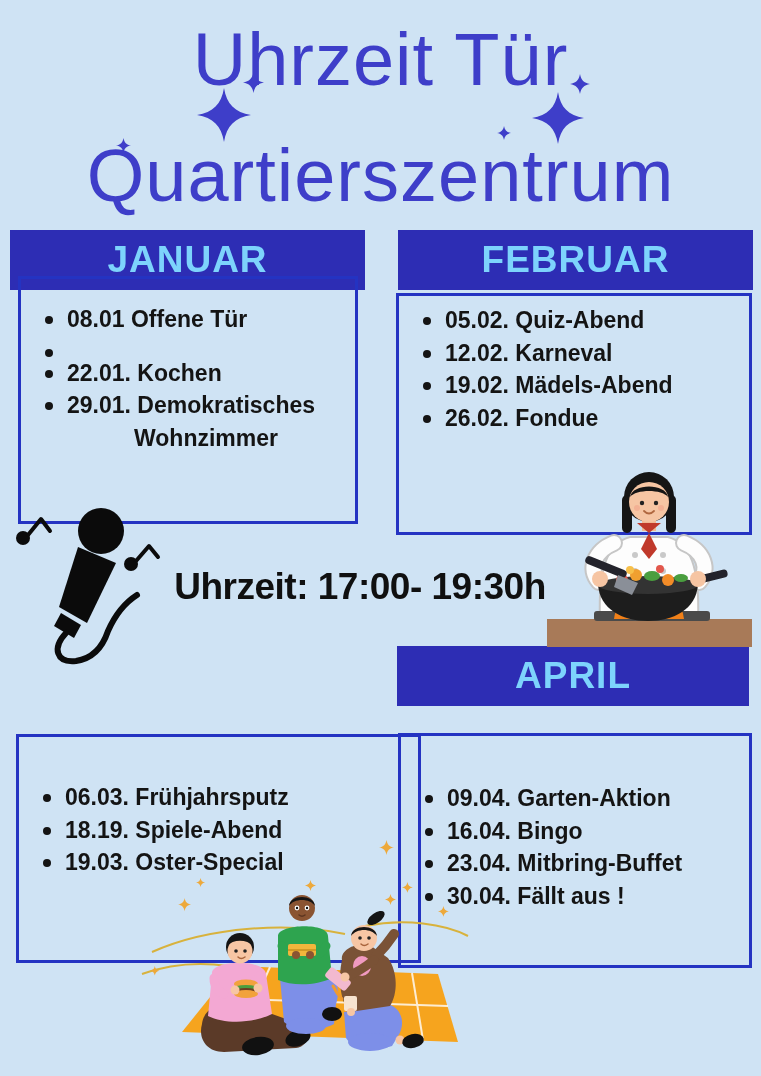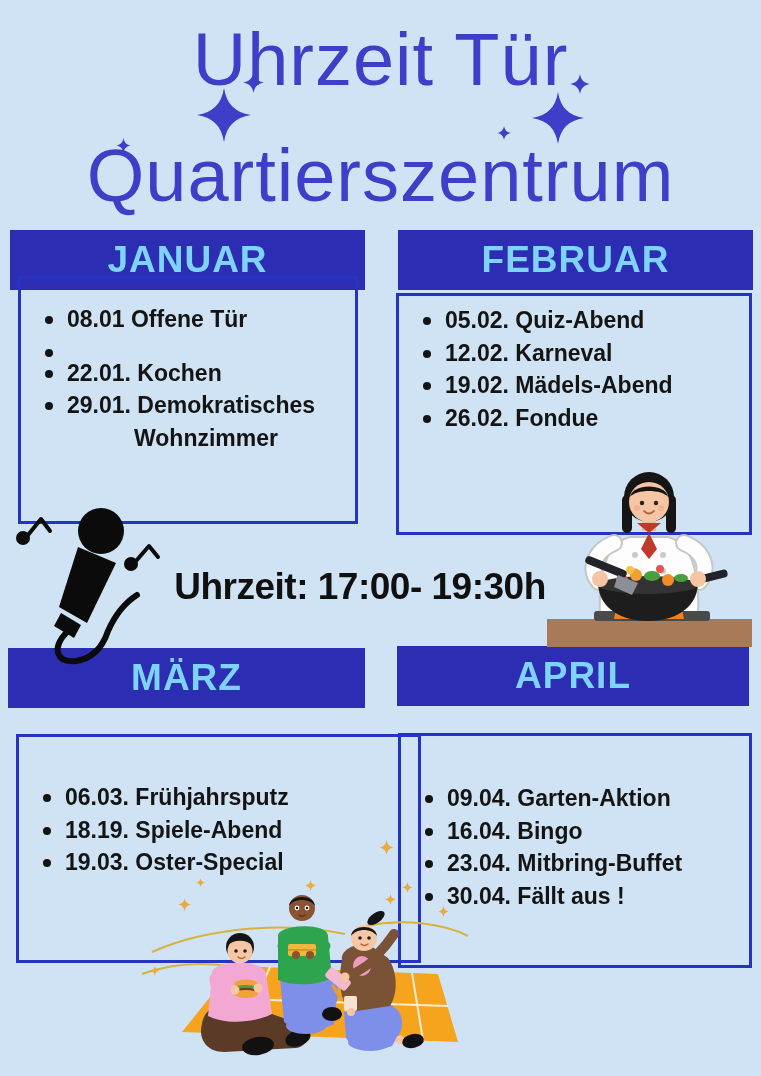--- a/index.html
+++ b/index.html
@@ -148,23 +148,20 @@
           <span class="bullet"></span>
           <span class="etext"><span class="l1">19.02. Mädels-Abend</span></span>
         </li>
       <li class="event">
           <span class="bullet"></span>
           <span class="etext"><span class="l1">26.02. Fondue</span></span>
         </li>
     </ul>
   </div>
 
-  <div class="bar bar-mar">
-      <span>MÄRZ</span>
-    </div>
   <div class="box box-mar">
     <ul class="events">
       <li class="event">
           <span class="bullet"></span>
           <span class="etext"><span class="l1">06.03. Frühjahrsputz</span></span>
         </li>
       <li class="event">
           <span class="bullet"></span>
           <span class="etext"><span class="l1">18.19. Spiele-Abend</span></span>
         </li>

